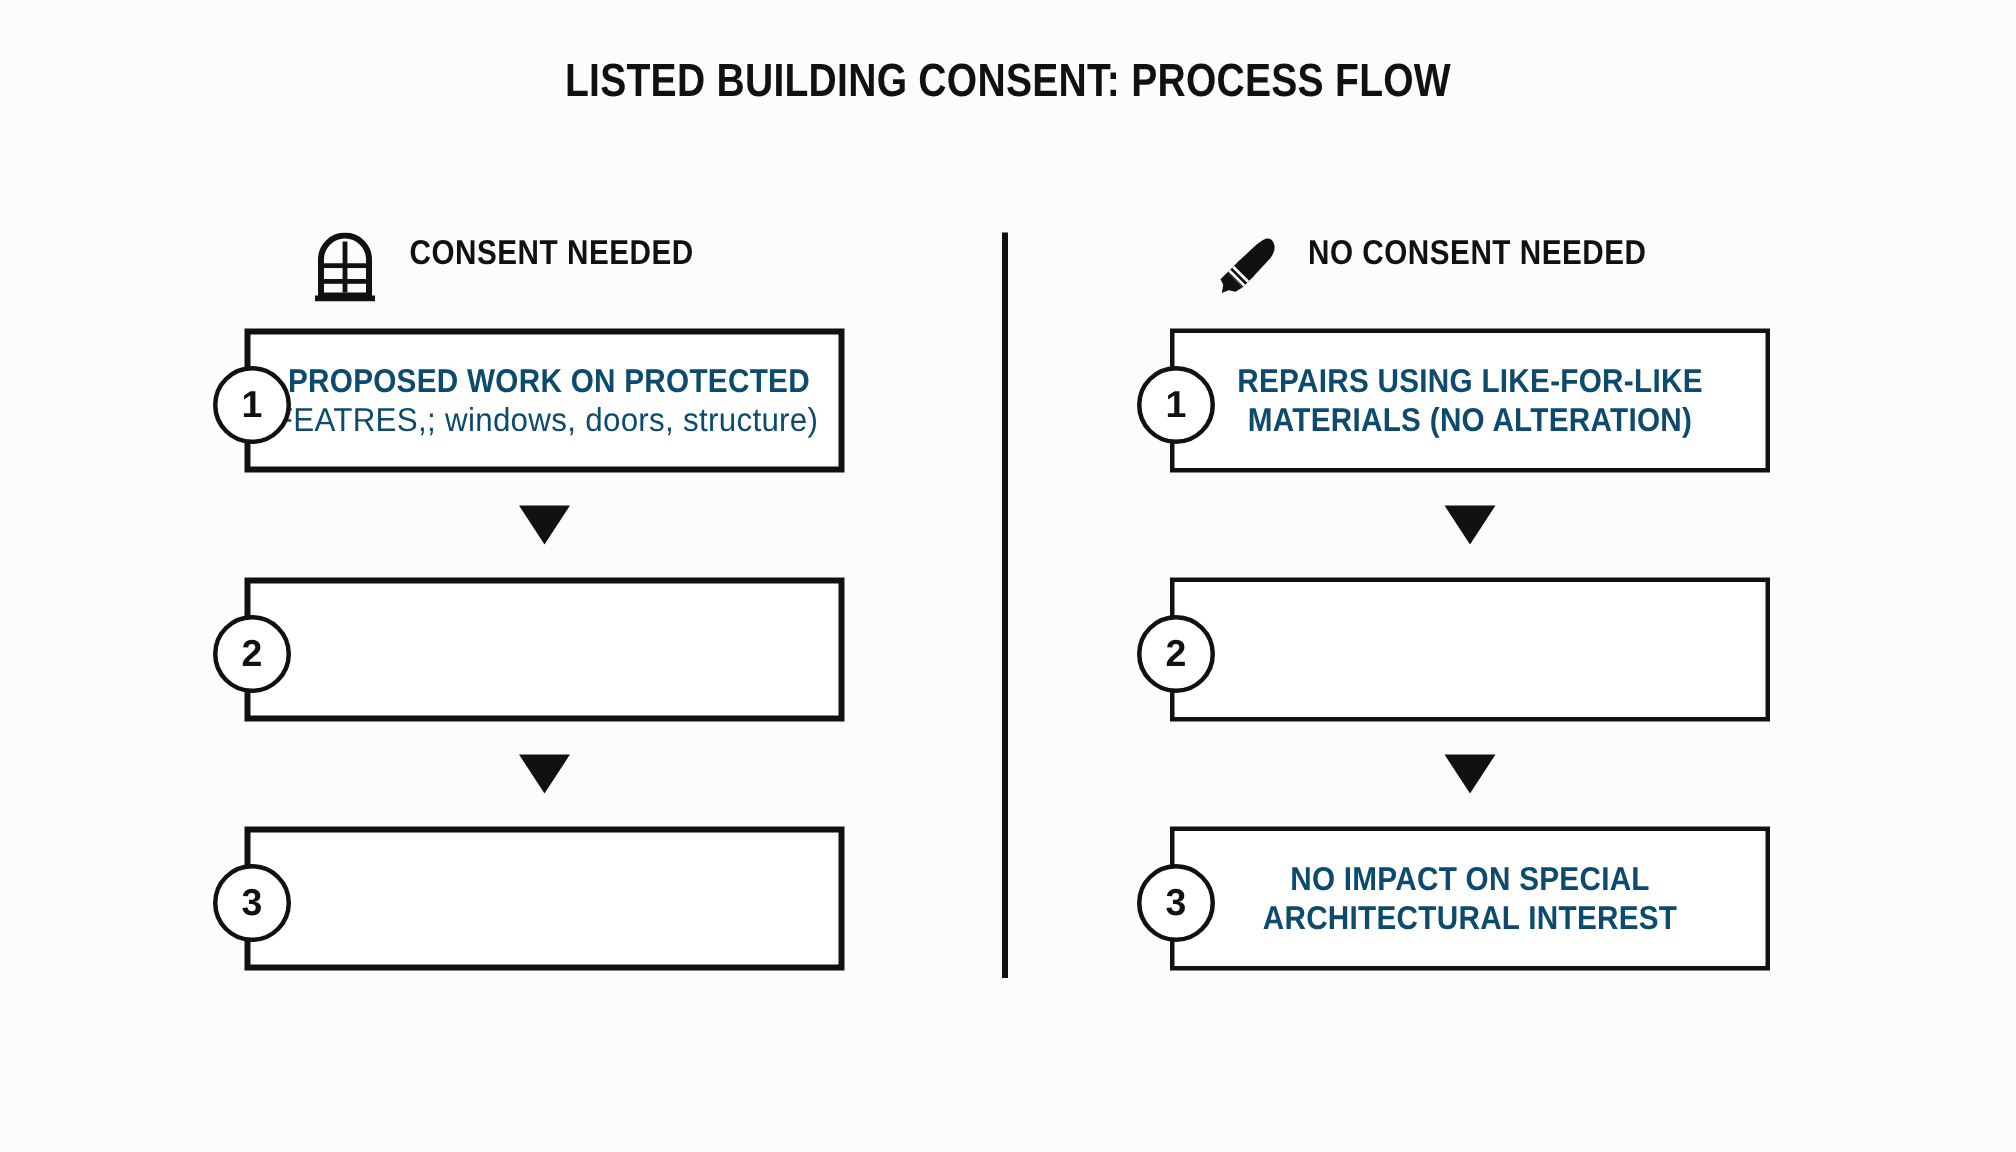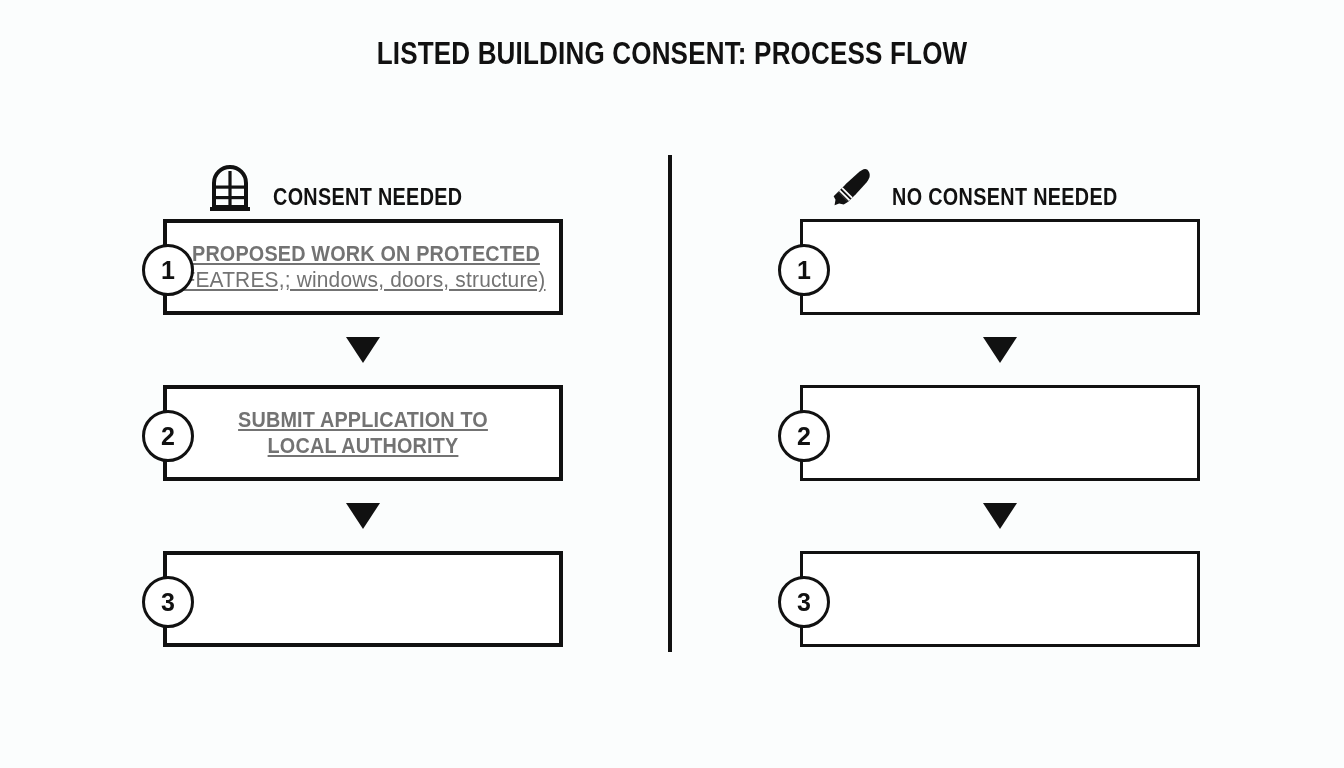--- a/index.html
+++ b/index.html
@@ -40,26 +40,26 @@
     height: 497px;
     background: #111111;
   }
 
   
   .column {
     position: absolute;
     top: 155px;
   }
   .column.left  { left: 163px; width: 400px; }
-  .column.right { left: 800px; width: 400px; }
+  .column.right { left: 780px; width: 400px; }
 
   
   .col-header {
     display: flex;
-    align-items: flex-end;
+    align-items: flex-start;
     height: 56px;
     margin-bottom: 8px;
   }
   .col-header.left  { padding-left: 46px; }
   .col-header.right { padding-left: 30px; }
   .col-icon {
     width: 42px;
     height: 46px;
     flex: 0 0 auto;
     display: block;
@@ -112,27 +112,26 @@
     justify-content: center;
     font-size: 25px;
     font-weight: bold;
     color: #111111;
     z-index: 3;
   }
 
   .step-text {
     text-align: center;
     line-height: 1.16;
-    color: #737373;
+    color: #0c4a6e;
     width: 100%;
     padding: 0 6px;
     box-sizing: border-box;
     position: relative;
     z-index: 1;
-    text-decoration: underline;
   }
   .ln {
     display: block;
     white-space: nowrap;
     font-size: 22px;
     font-weight: bold;
     letter-spacing: 0.2px;
     transform: scaleX(0.9);
   }
   .ln.sub {
@@ -186,24 +185,20 @@
       <span class="ln sub wide">FEATRES,; windows, doors, structure)</span>
     </div>
   </div>
 
   <div class="arrow">
     <div class="arrow-glyph"></div>
   </div>
 
   <div class="step">
     <div class="step-num">2</div>
-    <div class="step-text">
-      <span class="ln">SUBMIT APPLICATION TO</span>
-      <span class="ln">LOCAL AUTHORITY</span>
-    </div>
   </div>
 
   <div class="arrow">
     <div class="arrow-glyph"></div>
   </div>
 
   <div class="step">
     <div class="step-num">3</div>
   </div>
 
@@ -217,31 +212,39 @@
       <path d="M17.5 18.5 L28.5 29.5 L20 38 L9 27 Z" fill="#111111"></path>
       <path d="M13.2 22.8 L24.2 33.8" stroke="#ffffff" stroke-width="2"></path>
       <path d="M10.4 25.6 L21.4 36.6" stroke="#ffffff" stroke-width="2"></path>
       <path d="M9 27 L20 38 L15 41 L10 40 L5 42 L6 36 L4 32 Z" fill="#111111"></path>
     </svg>
     <span class="col-title">NO CONSENT NEEDED</span>
   </div>
 
   <div class="step">
     <div class="step-num">1</div>
+    <div class="step-text">
+      <span class="ln">REPAIRS USING LIKE-FOR-LIKE</span>
+      <span class="ln">MATERIALS (NO ALTERATION)</span>
+    </div>
   </div>
 
   <div class="arrow">
     <div class="arrow-glyph"></div>
   </div>
 
   <div class="step">
     <div class="step-num">2</div>
   </div>
 
   <div class="arrow">
     <div class="arrow-glyph"></div>
   </div>
 
   <div class="step">
     <div class="step-num">3</div>
+    <div class="step-text">
+      <span class="ln">NO IMPACT ON SPECIAL</span>
+      <span class="ln">ARCHITECTURAL INTEREST</span>
+    </div>
   </div>
 
 </div>
 
 </body></html>

